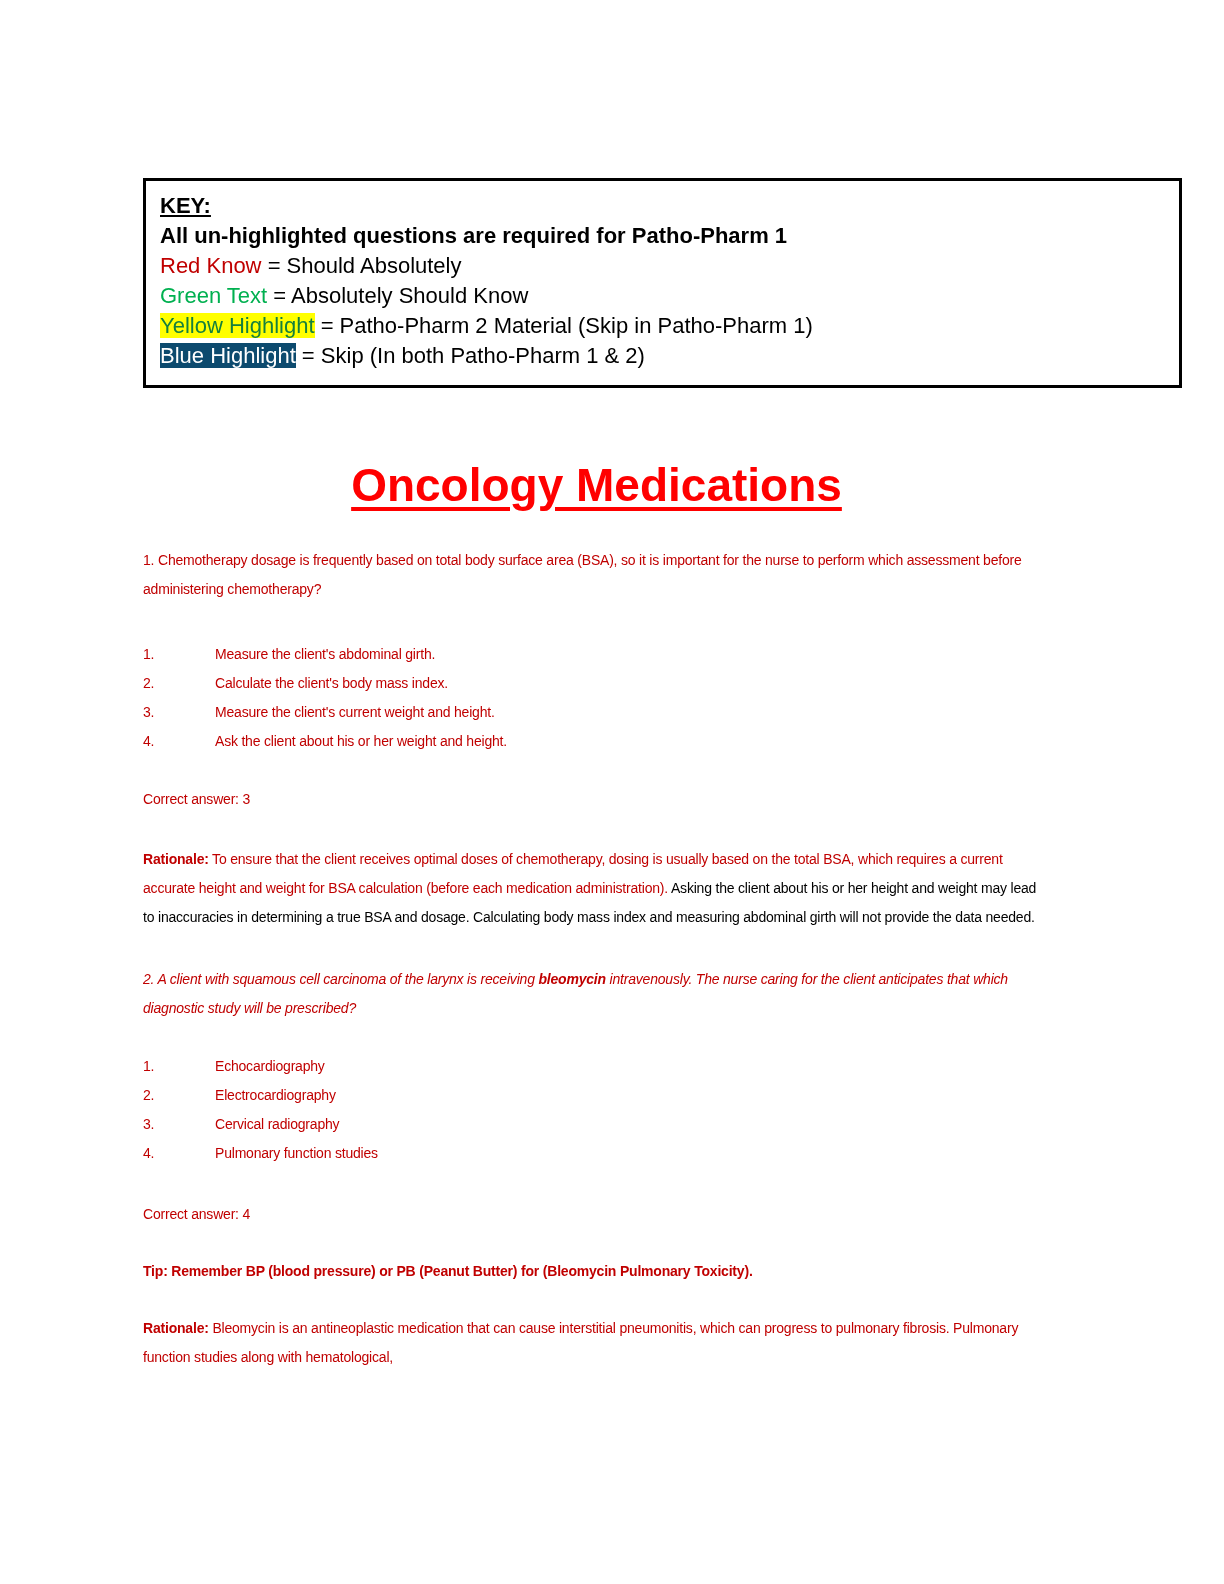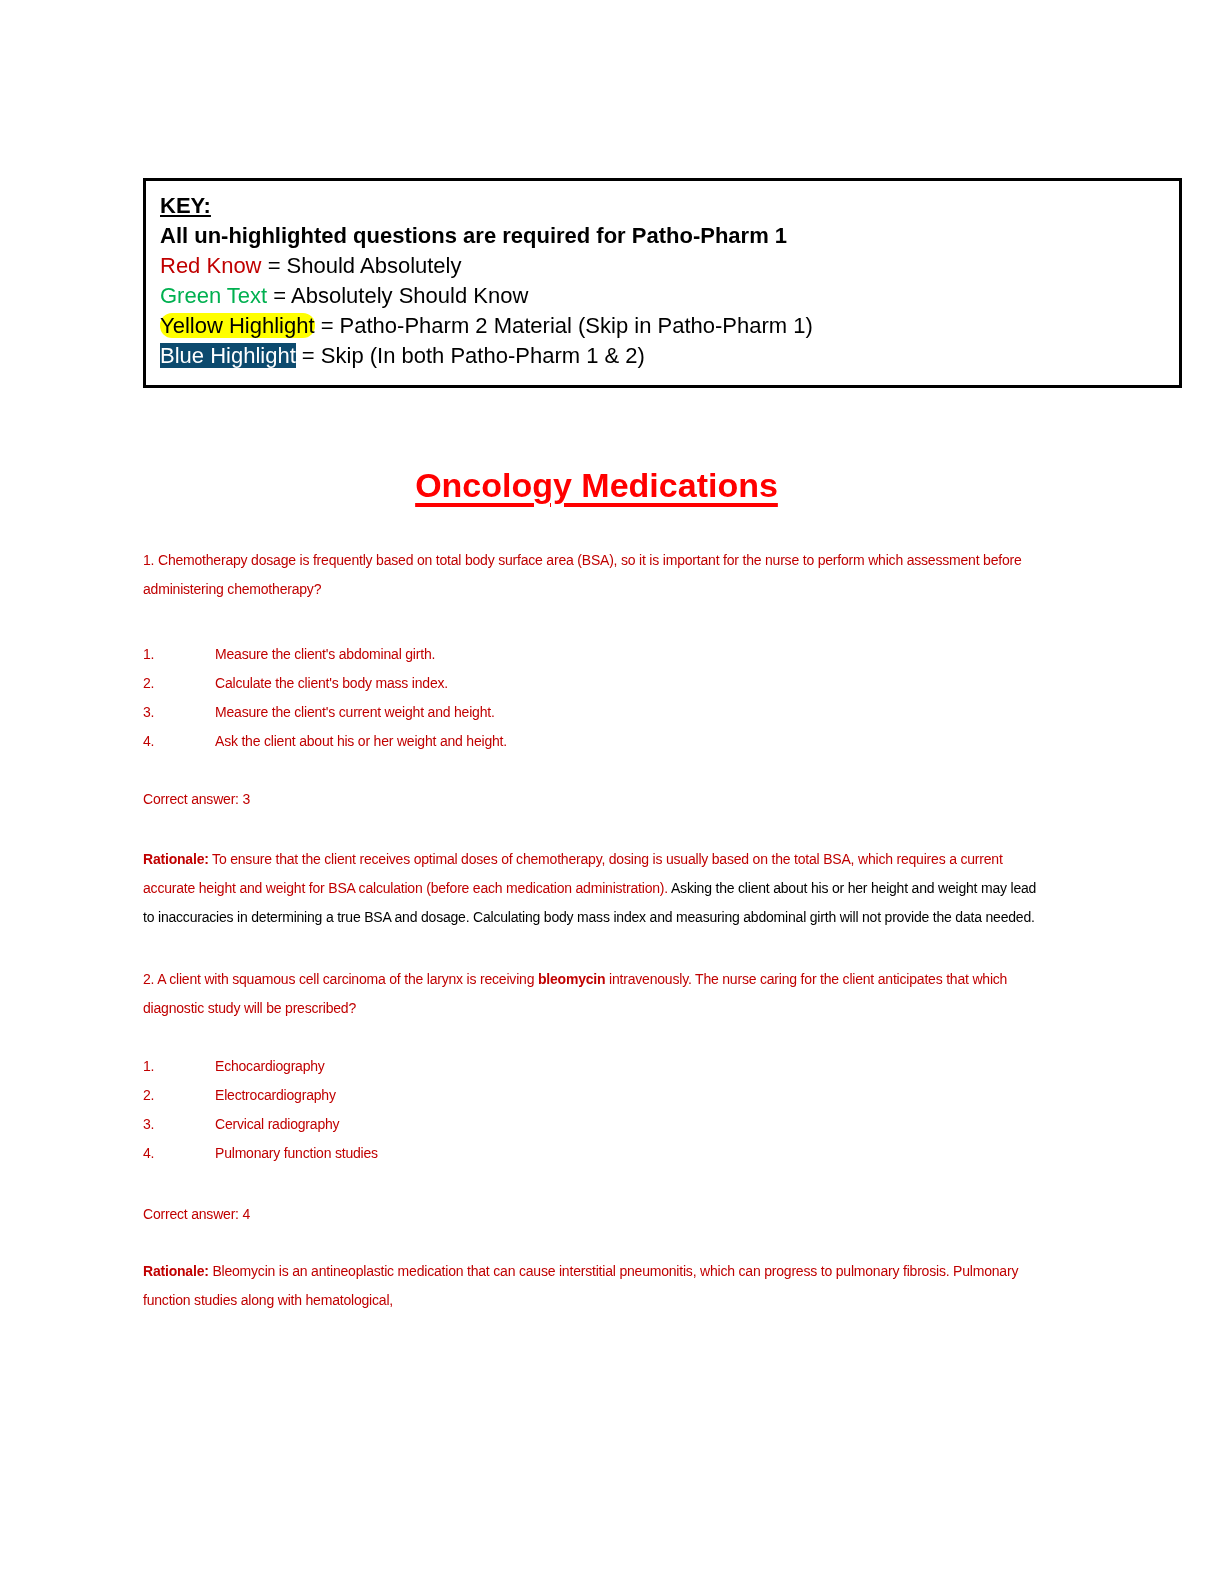--- a/index.html
+++ b/index.html
@@ -24,28 +24,28 @@
     padding: 10px 14px 14px 14px;
     font-size: 22px;
     line-height: 30px;
     color: #000000;
   }
   .key-line { white-space: nowrap; }
   .bold { font-weight: bold; }
   .underline { text-decoration: underline; }
   .red-text   { color: #C00000; }
   .green-text { color: #00B050; }
-  .hl-yellow  { background: #FFFF00; color: #000000; border-radius: 12px; }
+  .hl-yellow  { background: #FFFF00; color: #15803d; }
   .hl-blue    { background: #0c4a6e; color: #FFFFFF; }
 
   
   .doc-title {
     margin-top: 70px;
     text-align: center;
-    font-size: 34px;
+    font-size: 46px;
     line-height: 54px;
     font-weight: bold;
     color: #FF0000;
   }
   .doc-title .title-text {
     text-decoration: underline;
     text-decoration-thickness: 4px;
     text-underline-offset: 6px;
   }
 
@@ -53,21 +53,21 @@
   .body-text {
     font-size: 14px;
     line-height: 29px;
     letter-spacing: -0.2px;
     color: #C00000;
   }
   .para-q1        { margin-top: 34px; }
   .options        { margin-top: 36px; }
   .para-correct1  { margin-top: 29px; }
   .para-rationale1{ margin-top: 31px; }
-  .para-q2        { margin-top: 33px; }
+  .para-q2        { margin-top: 33px; font-style: italic; }
   .options-2      { margin-top: 29px; }
   .para-correct2  { margin-top: 32px; }
   .para-tip       { margin-top: 28px; font-weight: bold; }
   .para-rationale2{ margin-top: 28px; }
 
   .option-row { display: flex; }
   .option-num { flex: 0 0 72px; }
   .option-text { flex: 1; }
 
   .black-text { color: #000000; }
@@ -146,19 +146,20 @@
         <span class="option-text">Cervical radiography</span>
       </div>
       <div class="option-row">
         <span class="option-num">4.</span>
         <span class="option-text">Pulmonary function studies</span>
       </div>
     </div>
 
     <div class="body-text para-correct2">Correct answer: 4</div>
 
+    <div class="body-text para-tip">Tip: Remember BP (blood pressure) or PB (Peanut Butter) for (Bleomycin Pulmonary Toxicity).</div>
 
     <div class="body-text para-rationale2">
       <span class="bold">Rationale:</span><span> Bleomycin is an antineoplastic medication that can cause interstitial pneumonitis, which can progress to pulmonary fibrosis. Pulmonary function studies along with hematological,</span>
     </div>
 
   </div>
 </div>
 
 </body></html>

